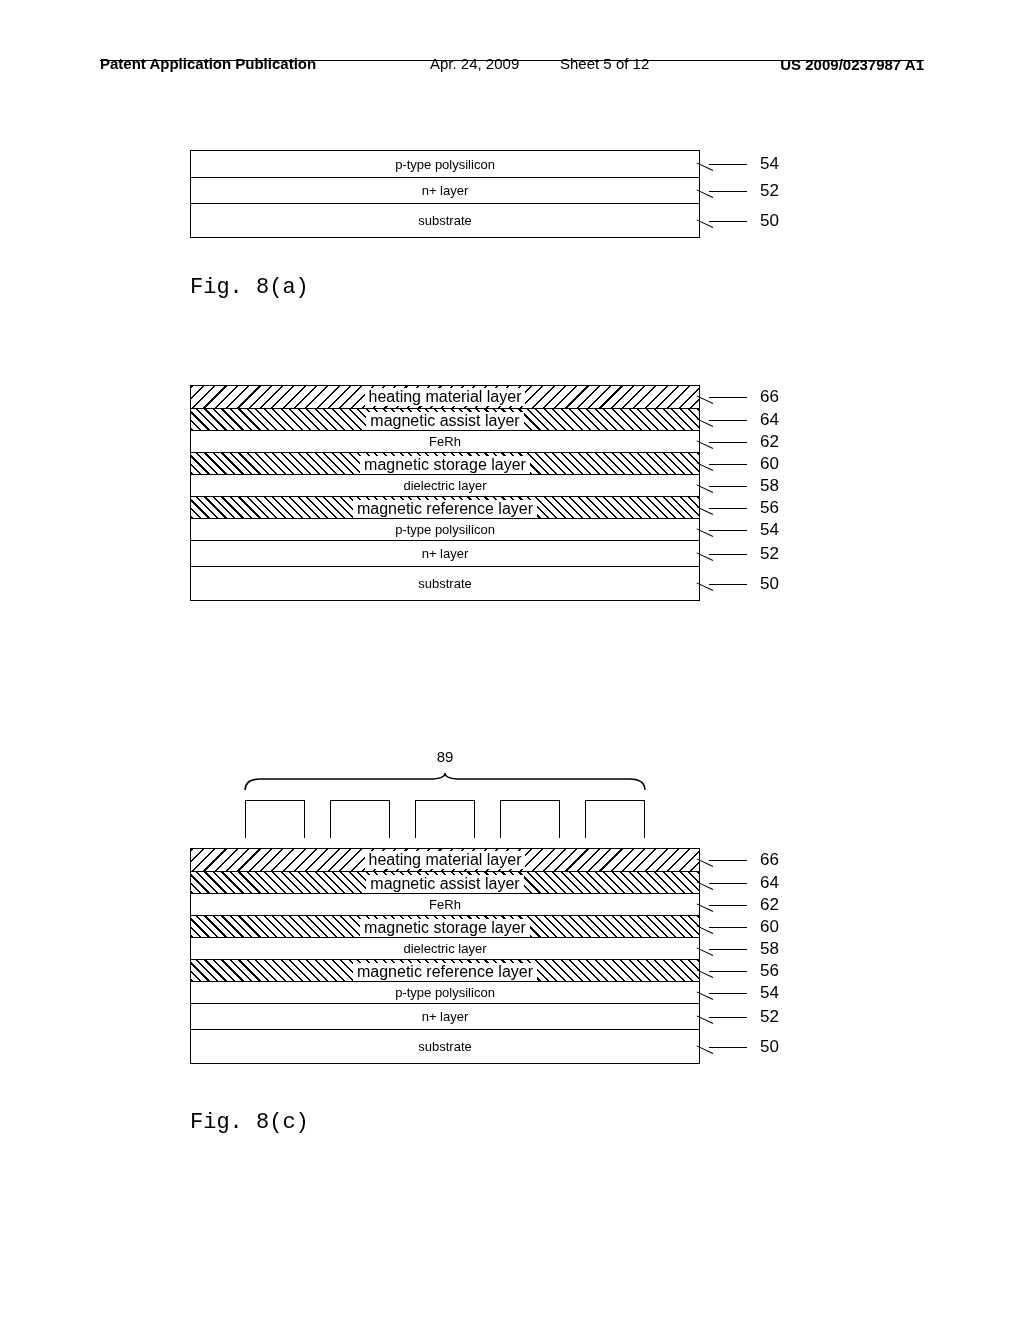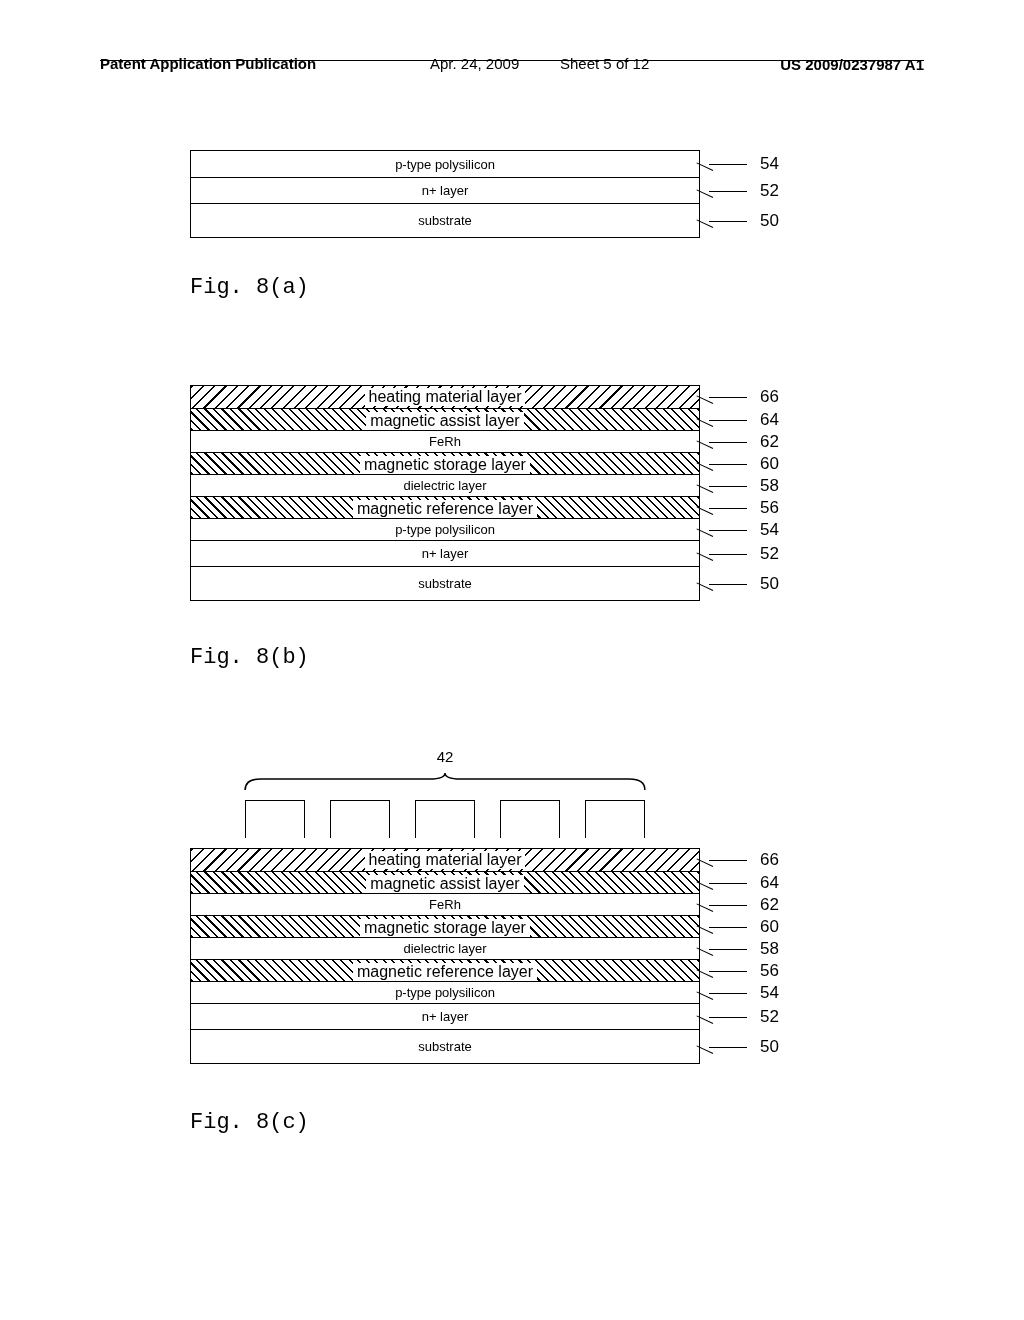--- a/index.html
+++ b/index.html
@@ -207,27 +207,26 @@
       <span>n+ layer</span>
       <span class="ref-label">52</span>
       <span class="leader"></span>
     </div>
     <div class="layer layer-plain tall">
       <span>substrate</span>
       <span class="ref-label">50</span>
       <span class="leader"></span>
     </div>
   </div>
-  <div class="fig-caption" style="top:230px;">Fig. 8(b)</div>
 </div>
 
 <div class="figure-group fig-c">
   <div class="stack-c-wrapper">
     <div class="mask-group">
-      <span class="mask-label">42</span>
+      <span class="mask-label">89</span>
       <div class="bracket">
         <svg viewBox="0 0 400 18" preserveAspectRatio="none">
           <path d="M 5 17 Q 5 6 20 6 L 185 6 Q 200 6 200 0 Q 200 6 215 6 L 380 6 Q 395 6 395 17" fill="none" stroke="#000" stroke-width="1.5"></path>
         </svg>
       </div>
       <div class="mask-blocks">
         <div class="mask-block"></div>
         <div class="mask-block"></div>
         <div class="mask-block"></div>
         <div class="mask-block"></div>

